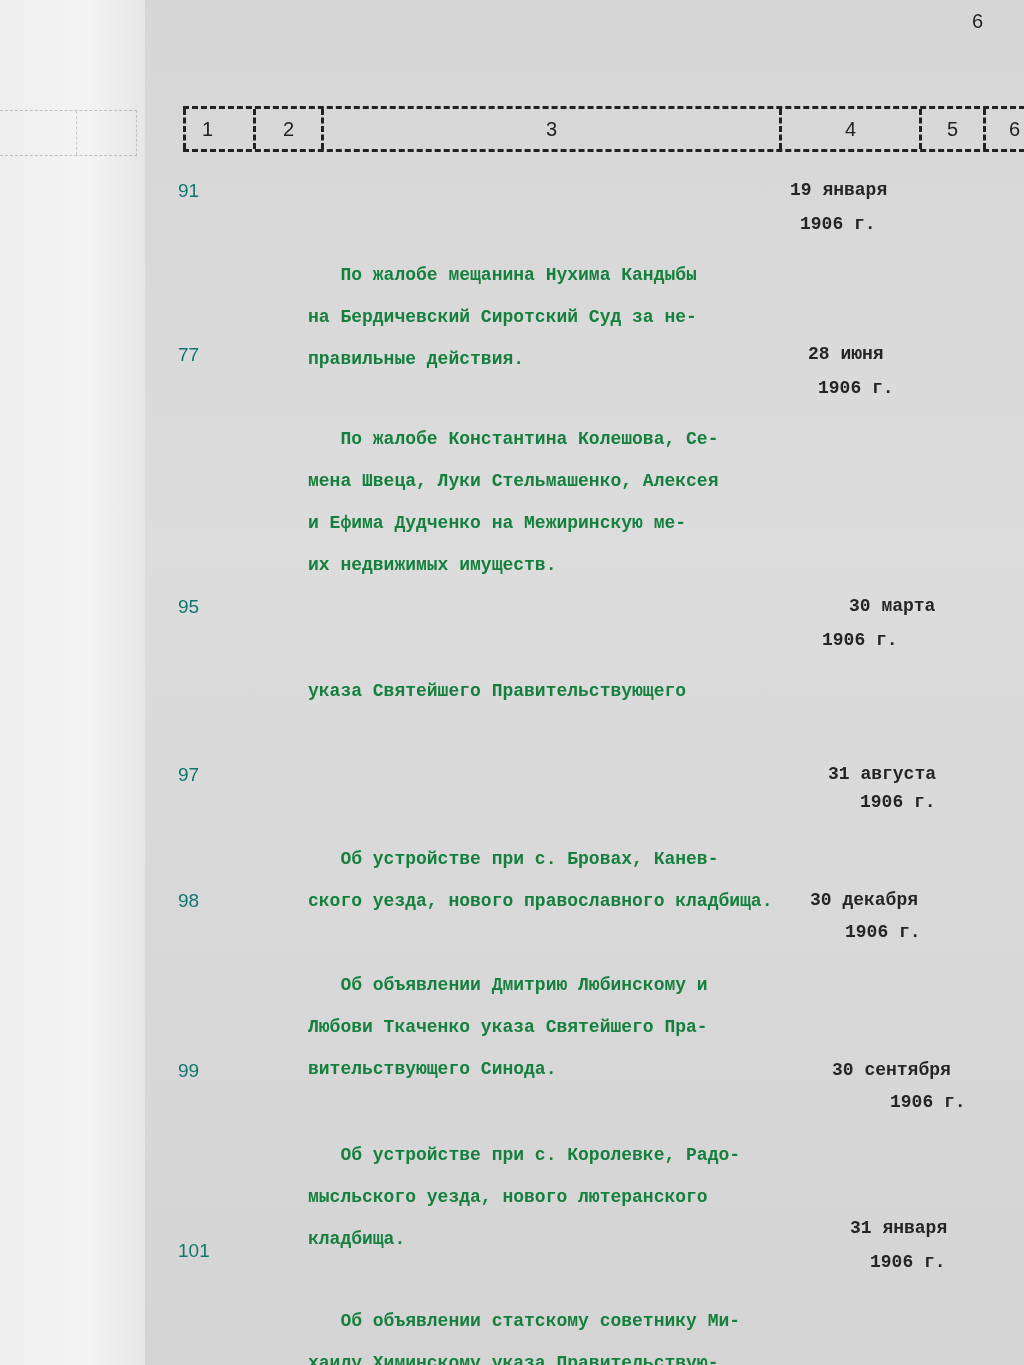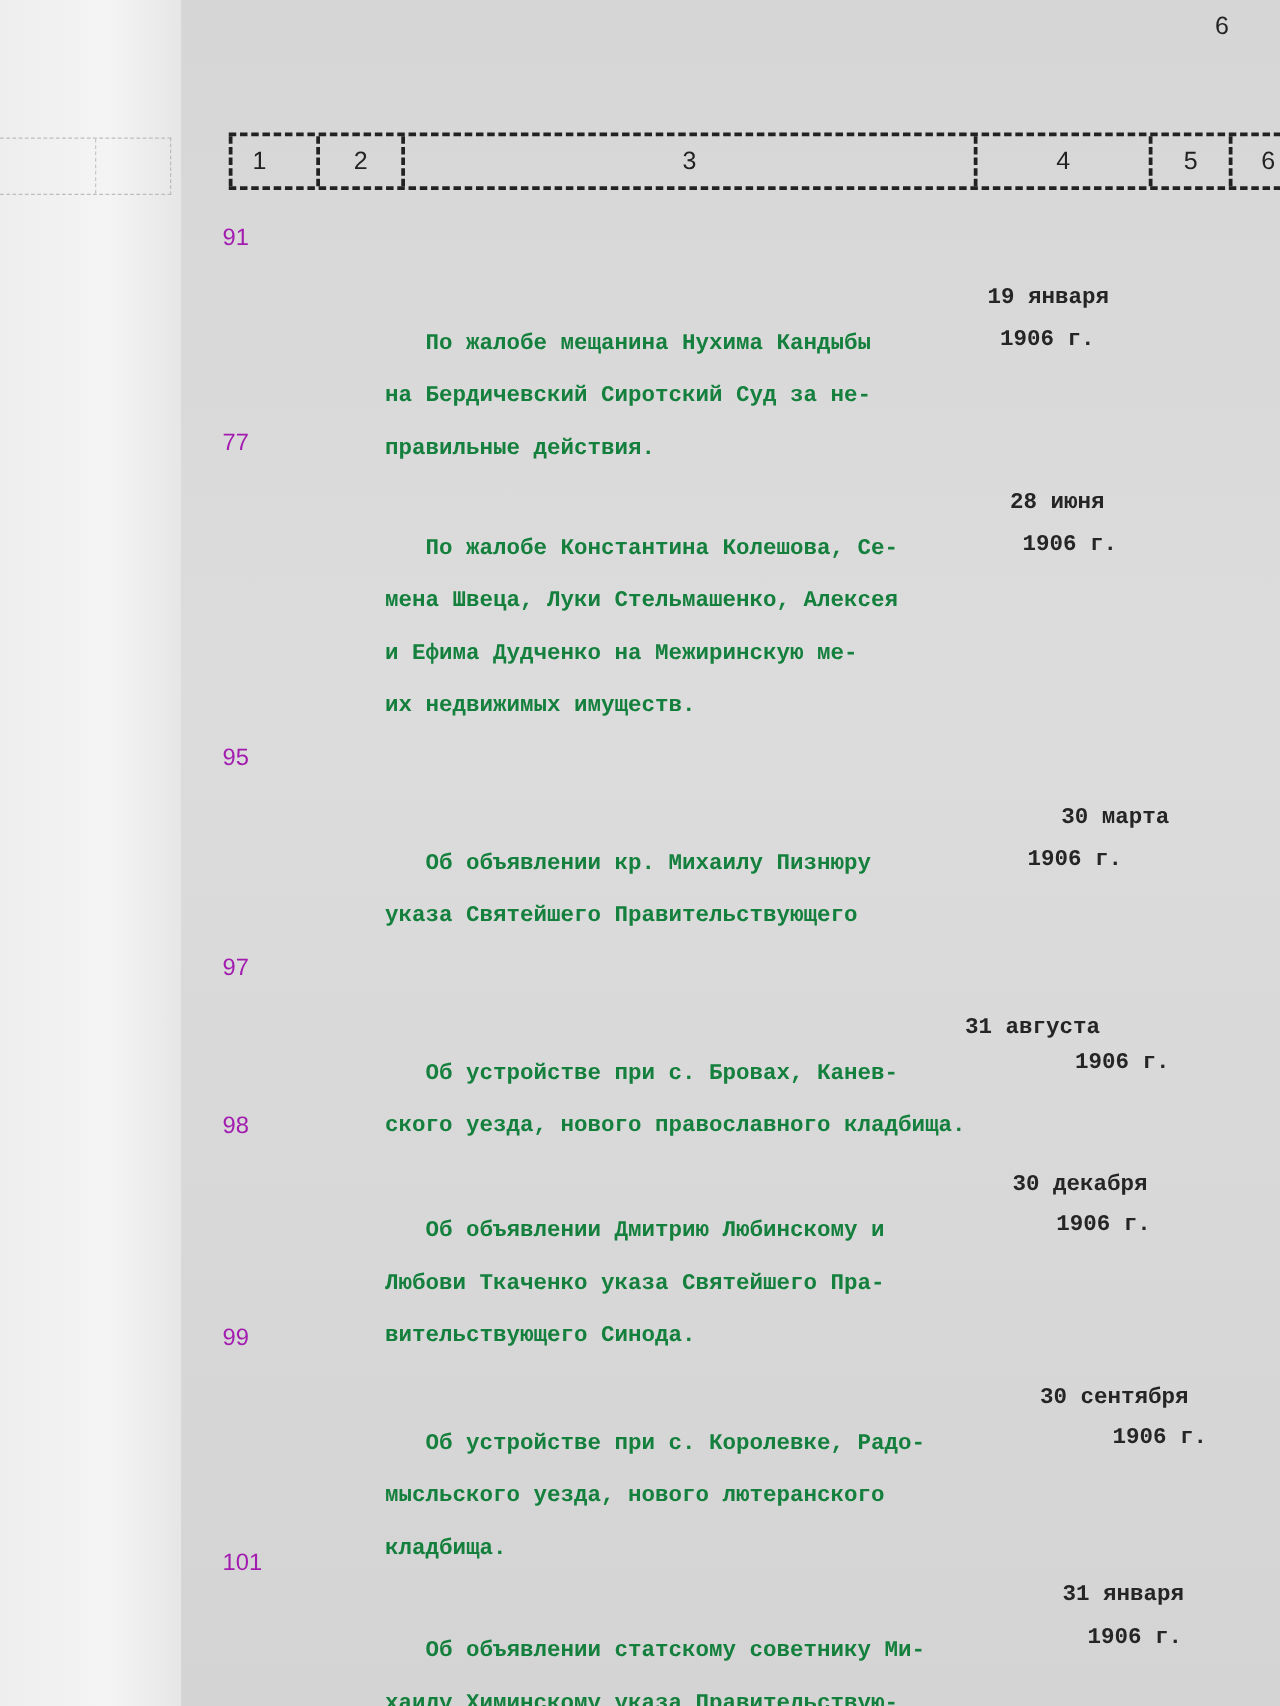--- a/index.html
+++ b/index.html
@@ -35,30 +35,29 @@
   }
   .col-header .cell {
     position: absolute; top: 0; height: 100%;
     display: flex; align-items: center; justify-content: center;
     font-family: "Liberation Sans", sans-serif; font-size: 20px; color: #222;
     border-left: 3px dashed #222; box-sizing: border-box;
   }
   .entry { position: absolute; left: 0; width: 1024px; }
   .entry .num {
     position: absolute; left: 178px; top: 0;
-    font-family: "Liberation Sans", sans-serif; font-size: 19px; color: #a21caf;
+    font-family: "Liberation Sans", sans-serif; font-size: 19px; color: #0f766e;
   }
   .entry .desc {
     position: absolute; left: 308px; top: 0; width: 470px;
     font-size: 18px; line-height: 42px; white-space: pre; font-weight: bold; color: #15803d;
   }
   .entry .date {
     position: absolute; top: 0; font-size: 18px; font-weight: bold; color: #252525;
     white-space: pre;
-    margin-top: 48px;
   }
 </style>
 </head>
 <body>
 
 <div class="left-margin">
   <div class="ghost-header">
       <div class="div1"></div>
     </div>
 </div>
@@ -90,32 +89,32 @@
   <div class="desc" style="top:-10px;">
     <div>   По жалобе Константина Колешова, Се-</div><div>мена Швеца, Луки Стельмашенко, Алексея</div><div>и Ефима Дудченко на Межиринскую ме-</div><div>их недвижимых имуществ.</div>
   </div>
   <div class="date" style="left:808px;text-align:right;">28 июня</div>
   <div class="date" style="left:818px;top:34px;">1906 г.</div>
 </div>
 
 <div class="entry" style="top:596px;">
   <div class="num">95</div>
   <div class="desc" style="top:-10px;">
-    <div>   Об объявлении кр. Михаилу Пизнюру</div><div>указа Святейшего Правительствующего</div>
+    <div>указа Святейшего Правительствующего</div>
   </div>
   <div class="date" style="left:849px;">30 марта</div>
   <div class="date" style="left:822px;top:34px;">1906 г.</div>
 </div>
 
 <div class="entry" style="top:764px;">
   <div class="num">97</div>
   <div class="desc" style="top:-10px;">
     <div>   Об устройстве при с. Бровах, Канев-</div><div>ского уезда, нового православного кладбища.</div>
   </div>
-  <div class="date" style="left:772px;">31 августа</div>
+  <div class="date" style="left:828px;">31 августа</div>
   <div class="date" style="left:860px;top:28px;">1906 г.</div>
 </div>
 
 <div class="entry" style="top:890px;">
   <div class="num">98</div>
   <div class="desc" style="top:-10px;">
     <div>   Об объявлении Дмитрию Любинскому и</div><div>Любови Ткаченко указа Святейшего Пра-</div><div>вительствующего Синода.</div>
   </div>
   <div class="date" style="left:810px;">30 декабря</div>
   <div class="date" style="left:845px;top:32px;">1906 г.</div>

